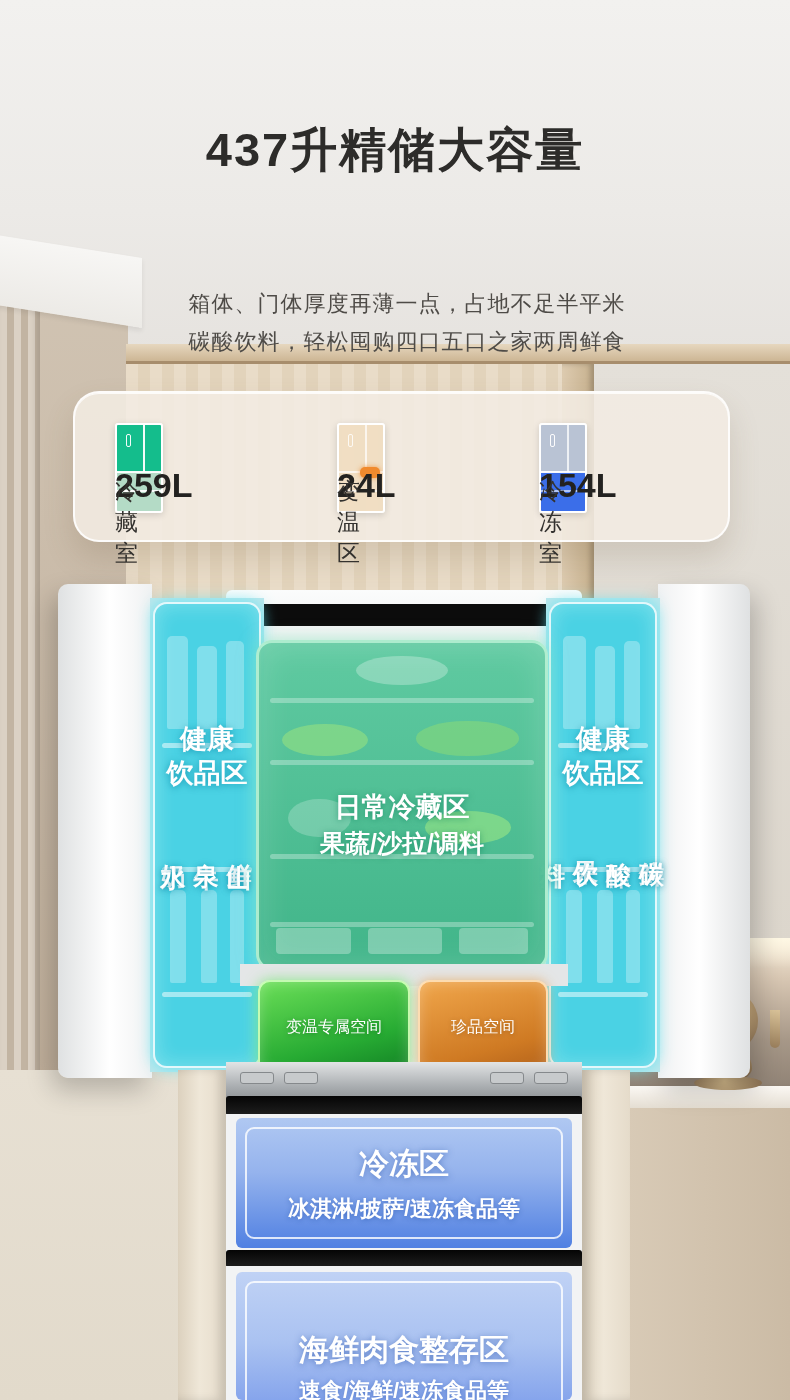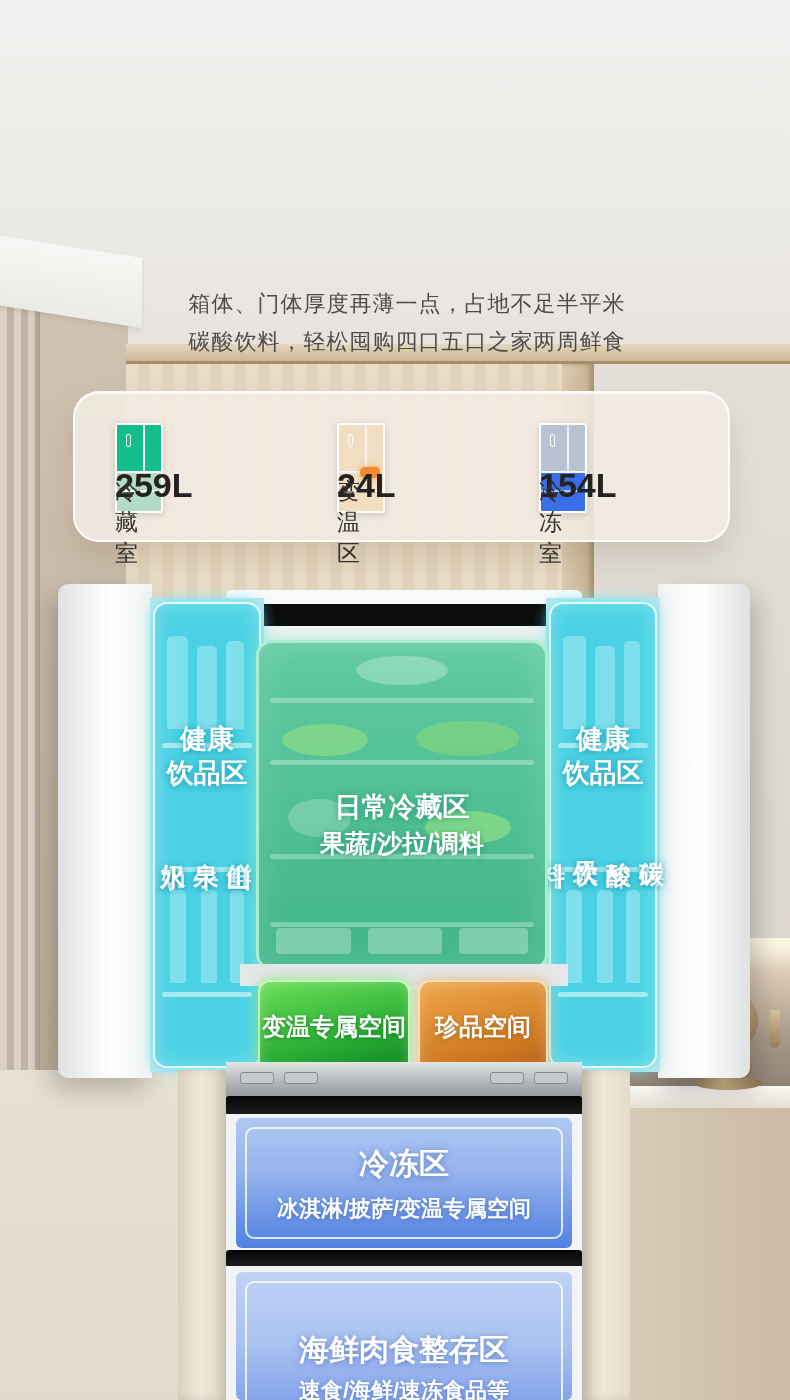--- a/index.html
+++ b/index.html
@@ -80,21 +80,21 @@
   .fridge-cavity{left:226px;top:646px;width:356px;height:424px;background:#edeff0;}
   .main-ov{left:256px;top:640px;width:292px;height:330px;background:linear-gradient(180deg,rgba(88,199,156,.95),rgba(56,177,131,.95));border:3px solid rgba(185,242,214,.9);border-radius:16px;box-shadow:0 0 18px rgba(120,230,180,.55), inset 0 0 34px rgba(255,255,255,.18);}
   .food-shape{border-radius:50%;}
   .main-title{left:0;top:146px;width:100%;text-align:center;font-size:27px;font-weight:900;color:#fff;text-shadow:0 1px 6px rgba(0,115,80,.55);}
   .main-sub{left:0;top:184px;width:100%;text-align:center;font-size:25px;font-weight:900;color:#fff;text-shadow:0 1px 6px rgba(0,115,80,.55);}
 
   .mid-strip{left:240px;top:964px;width:328px;height:22px;background:#e4e6e7;}
   .zone-box{border-radius:12px;display:flex;align-items:center;justify-content:center;}
   .var-box{left:258px;top:980px;width:152px;height:94px;background:linear-gradient(165deg,#6ade57 0%,#27ab33 65%,#128124 100%);border:2.5px solid rgba(205,255,185,.95);box-shadow:0 0 14px rgba(110,230,110,.75), inset 0 0 14px rgba(255,255,255,.25);}
   .prem-box{left:418px;top:980px;width:130px;height:94px;background:linear-gradient(165deg,#f0a64b 0%,#cf7a23 70%,#b2611a 100%);border:2.5px solid rgba(255,226,185,.95);box-shadow:0 0 12px rgba(230,150,60,.6), inset 0 0 14px rgba(255,255,255,.25);}
-  .zone-label{position:relative;font-size:24px;font-weight:700;color:#fff;text-shadow:0 1px 4px rgba(90,50,0,.4);white-space:nowrap;}
+  .zone-label{position:relative;font-size:16px;font-weight:400;color:#fff;text-shadow:0 1px 4px rgba(90,50,0,.4);white-space:nowrap;}
   .var-box .zone-label{text-shadow:0 1px 4px rgba(0,90,20,.5);}
 
   .base-band{left:226px;top:1062px;width:356px;height:38px;background:linear-gradient(180deg,#e2e4e5,#a9adb0 65%,#8f9396);}
   .hinge-part{position:absolute;top:10px;width:34px;height:12px;background:#c7cacc;border:1px solid #85898c;border-radius:3px;}
   .black-band{left:226px;width:356px;background:linear-gradient(180deg,#050505,#1f1f1f);border-radius:3px;}
   .bb1{top:1096px;height:20px;}
   .bb2{top:1250px;height:18px;}
 
   .drawer-frame{left:226px;width:356px;background:#f2f3f4;}
   .df1{top:1114px;height:138px;}
@@ -134,20 +134,21 @@
     <div class="orn-arm"></div>
     <div class="orn-spout"></div>
     <div class="orn-drip"></div>
     <div class="orn-lid"></div>
     <div class="orn-body"></div>
     <div class="orn-base"></div>
     <div class="orn-foot"></div>
   </div>
 
   <div class="title">
+    <div style="position:relative">437升精储大容量</div>
   </div>
   <div class="desc">
     <div style="position:relative">箱体、门体厚度再薄一点，占地不足半平米</div>
     <div style="position:relative">碳酸饮料，轻松囤购四口五口之家两周鲜食</div>
   </div>
 
   <div class="cap-card">
     <div class="cap-item i0">
       <div class="cap-icon icon-fresh">
         <div class="ic-top"></div>
@@ -277,21 +278,21 @@
     <div class="hinge-part" style="right:14px"></div>
   </div>
   <div class="side-panel sp-left"></div>
   <div class="side-panel sp-right"></div>
   <div class="black-band bb1"></div>
 
   <div class="drawer-frame df1"></div>
   <div class="fz-ov fz1">
     <div class="inner-border"></div>
     <div class="fz-title" style="top:26px">冷冻区</div>
-    <div class="fz-sub" style="top:76px">冰淇淋/披萨/变温专属空间</div>
+    <div class="fz-sub" style="top:76px">冰淇淋/披萨/速冻食品等</div>
   </div>
 
   <div class="black-band bb2"></div>
 
   <div class="drawer-frame df2"></div>
   <div class="fz-ov fz2">
     <div class="inner-border" style="bottom:-4px;border-bottom:none;border-radius:9px 9px 0 0"></div>
     <div class="fz-title" style="top:58px">海鲜肉食整存区</div>
     <div class="fz-sub" style="top:104px">速食/海鲜/速冻食品等</div>
   </div>

